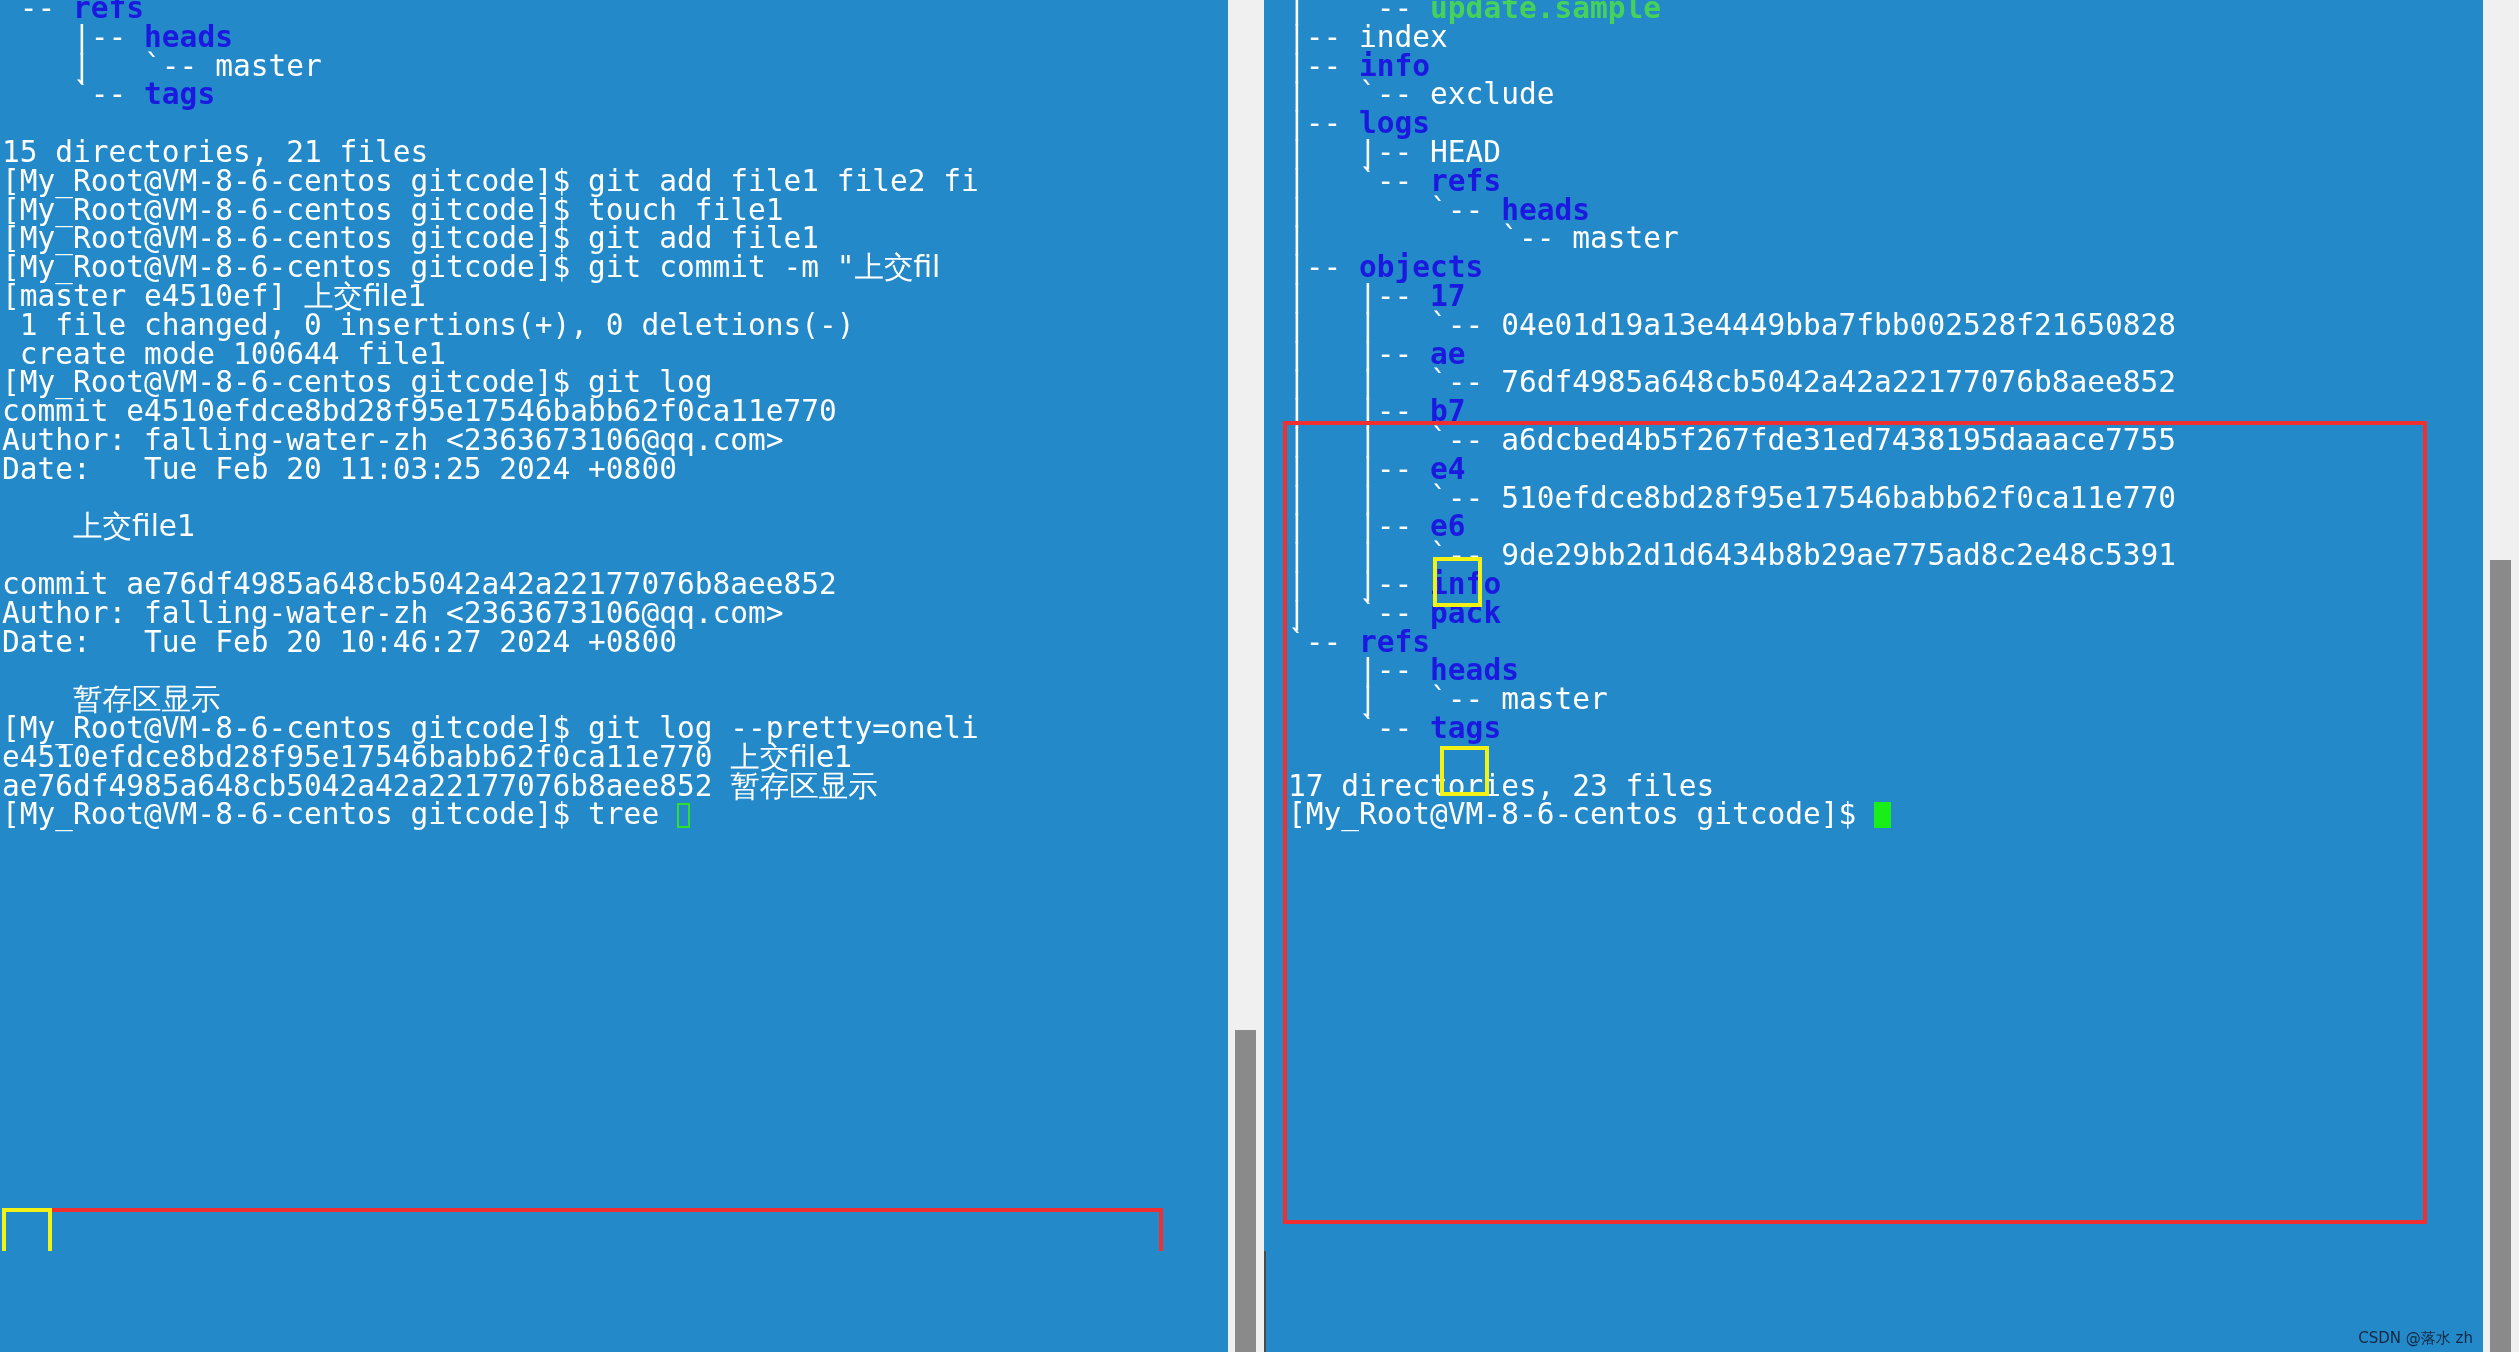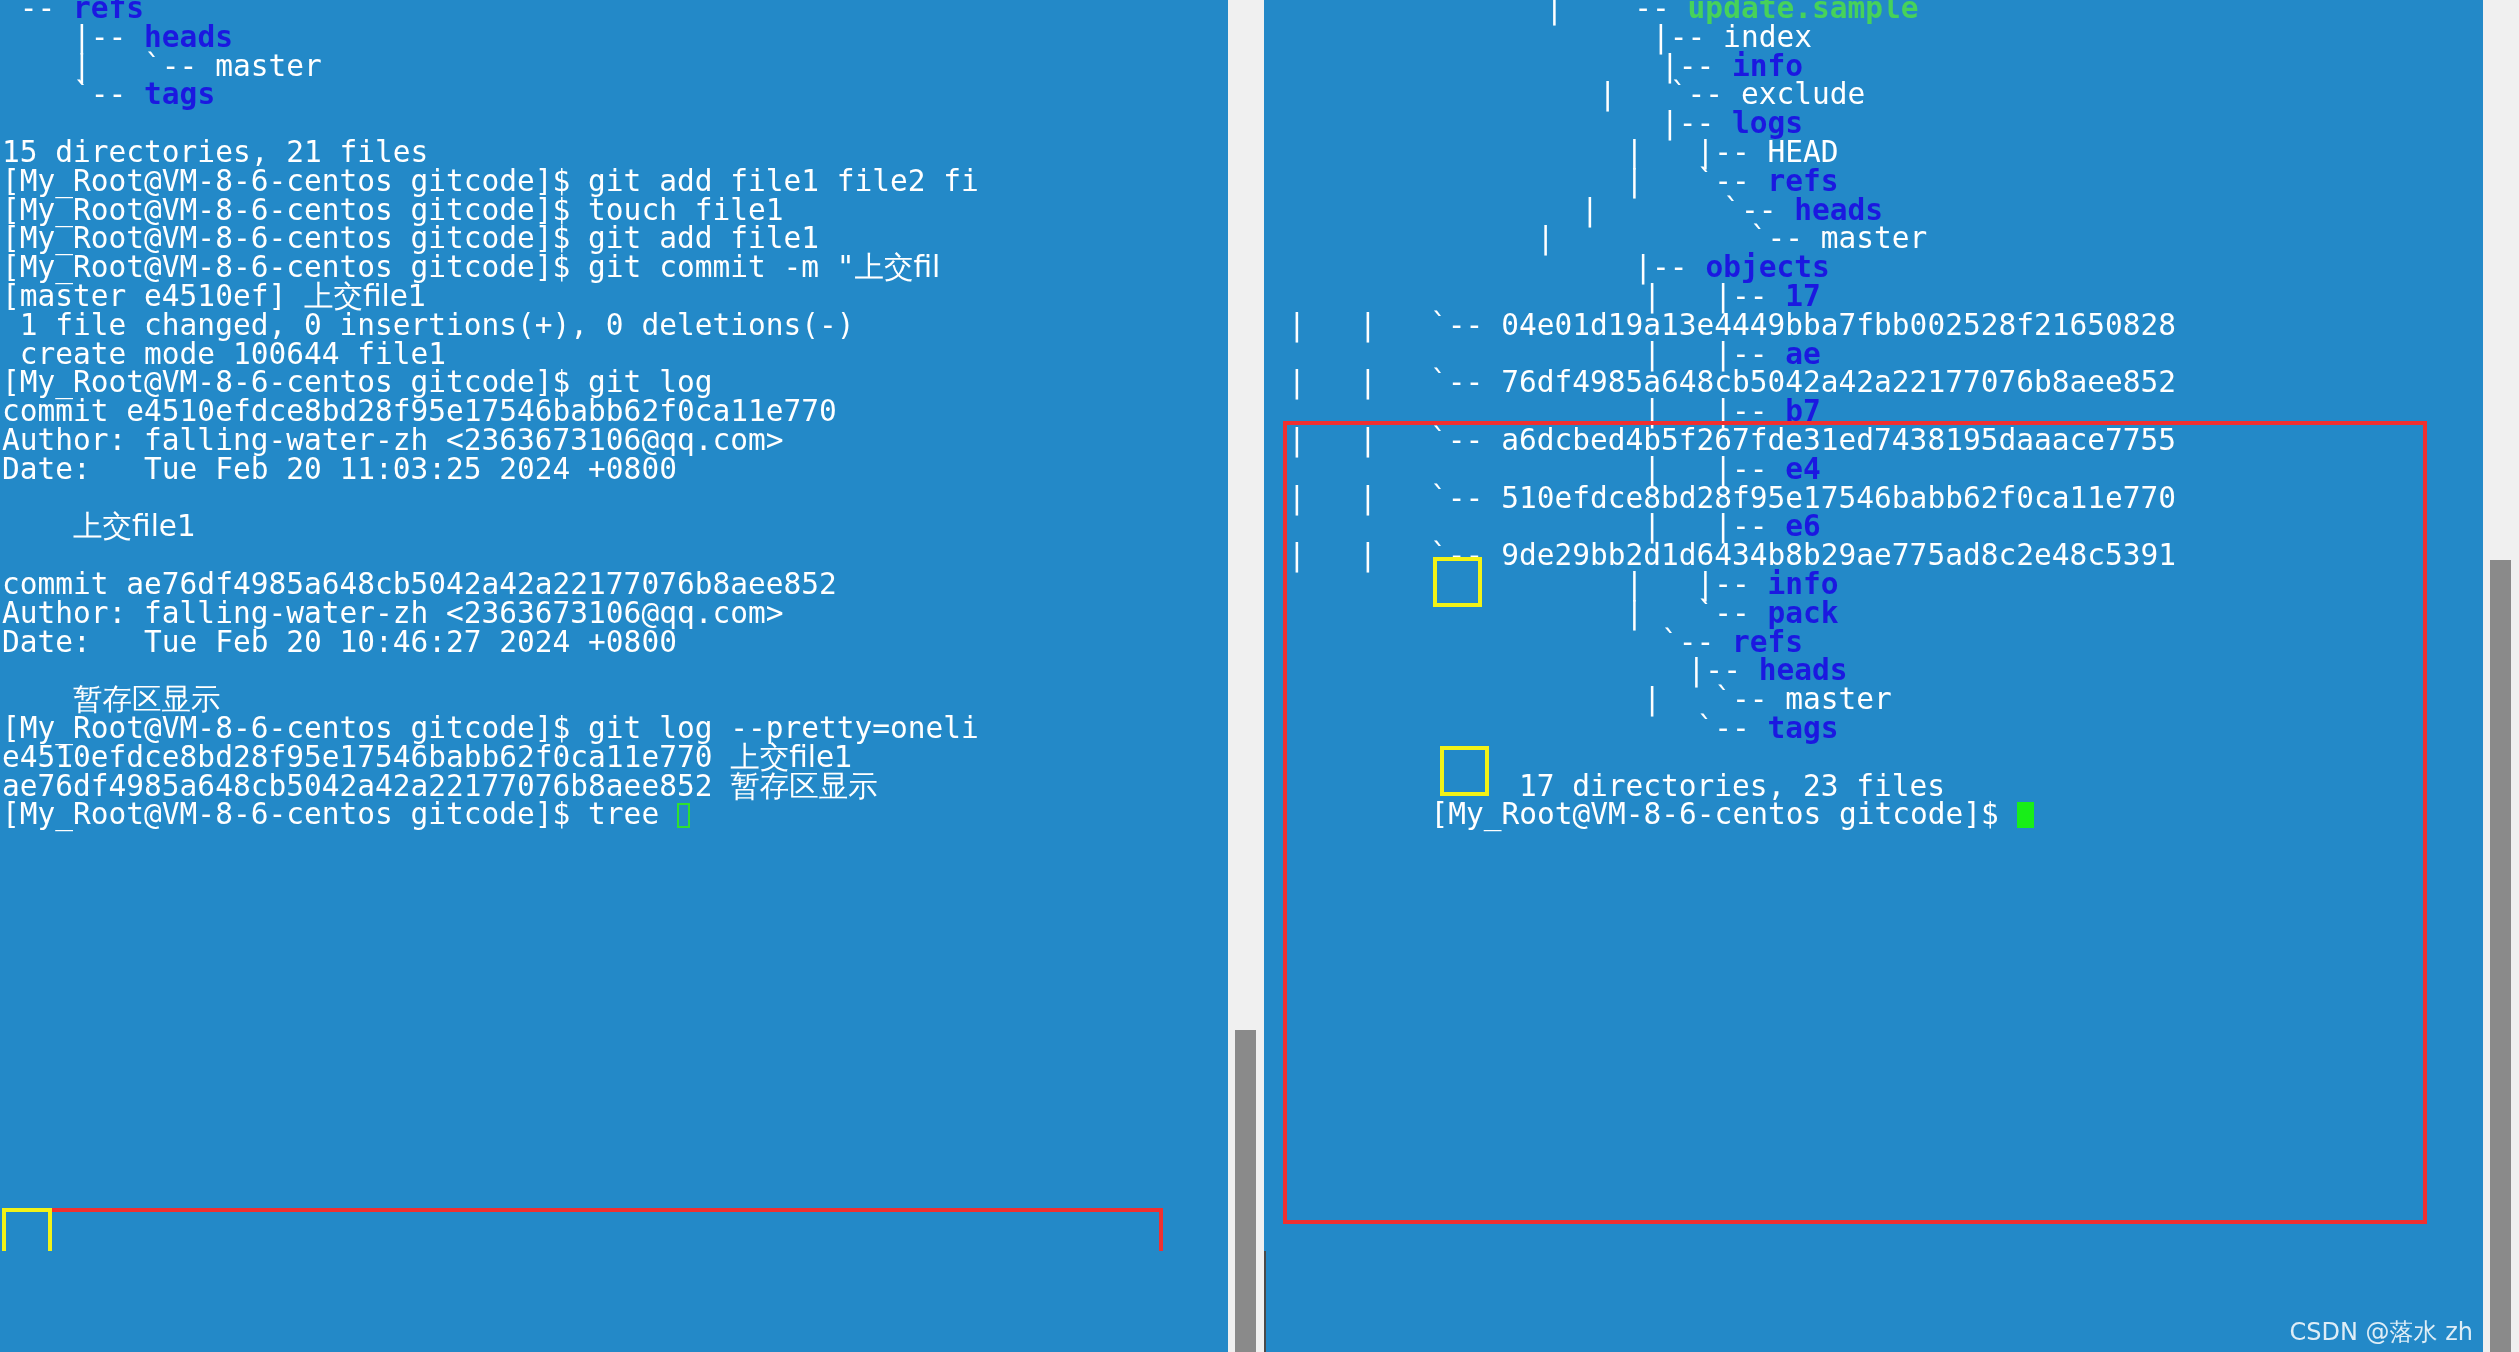--- a/index.html
+++ b/index.html
@@ -22,21 +22,21 @@
 
   
   .pane {
     position: absolute;
     top: 0;
     height: 1251px;
     background: #2389c8;
     overflow: hidden;
   }
   #left-pane  { left: 0px;    width: 1228px; }
-  #right-pane { left: 1264px; width: 1219px; text-align: center; }
+  #right-pane { left: 1264px; width: 1219px; }
 
   
   .scrollbar {
     position: absolute;
     top: 0;
     width: 36px;
     height: 1352px;
     background: #f0f0f0;
   }
   #left-scrollbar  { left: 1228px; border-right: 2px solid #4a4a4a; }
@@ -107,22 +107,22 @@
   #yb-ae  { left: 2px;    top: 1255px; width: 50px;  height: 45px; }
   #yb-ae2 { left: 1433px; top: 557px;  width: 49px;  height: 50px; }
   #yb-e4  { left: 1440px; top: 746px;  width: 49px;  height: 50px; }
 
   
   #watermark {
     position: absolute;
     right: 46px;
     bottom: 4px;
     font-family: "DejaVu Sans", "Liberation Sans", sans-serif;
-    font-size: 24px;
-    color: #ffffff;
+    font-size: 15px;
+    color: #0f172a;
     opacity: 0.85;
     white-space: pre;
     margin-top: 12px;
   }
 </style>
 </head>
 <body>
 
 <div id="root">
 

